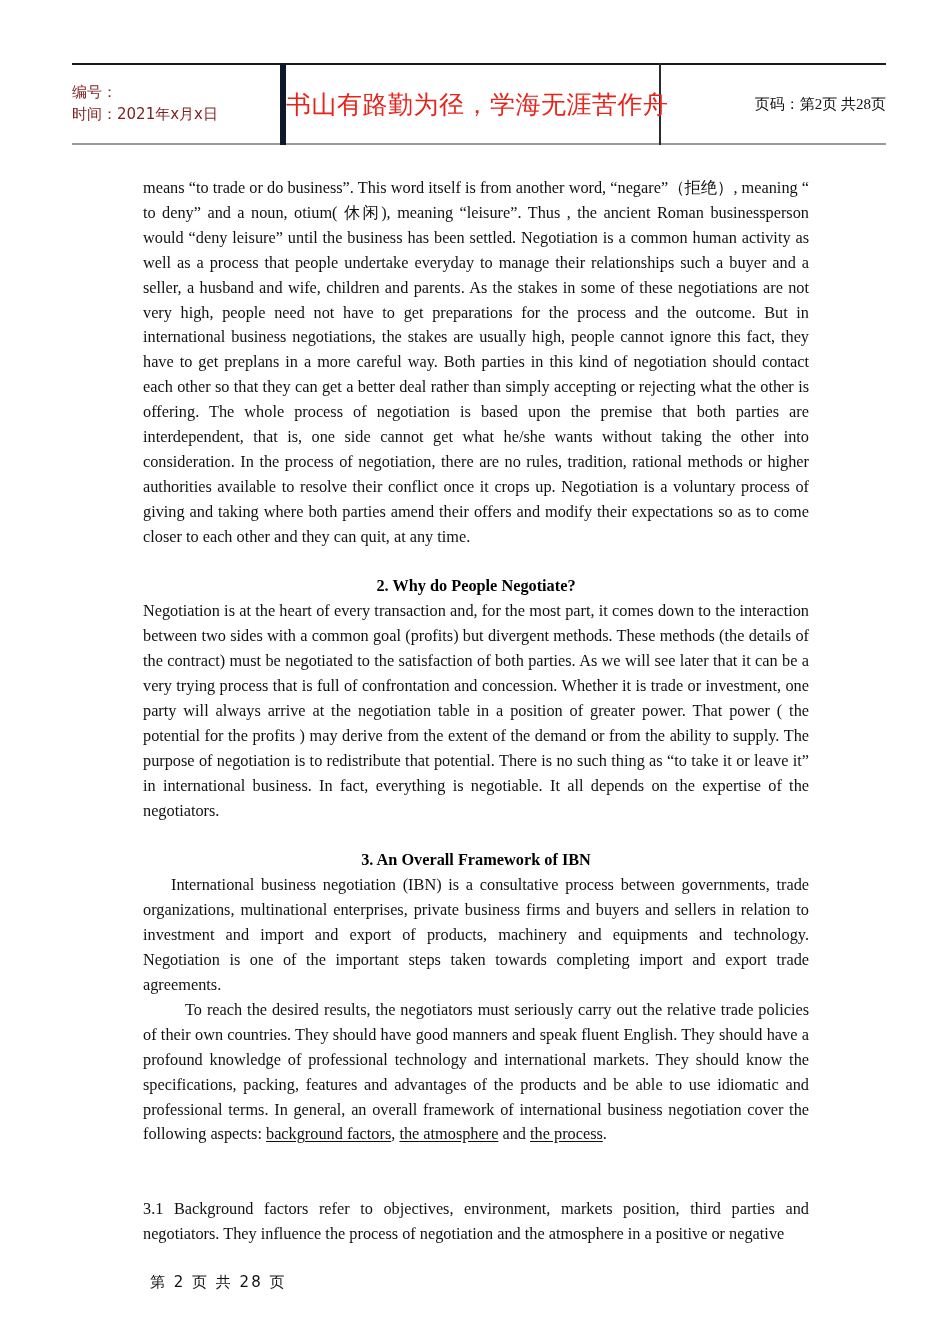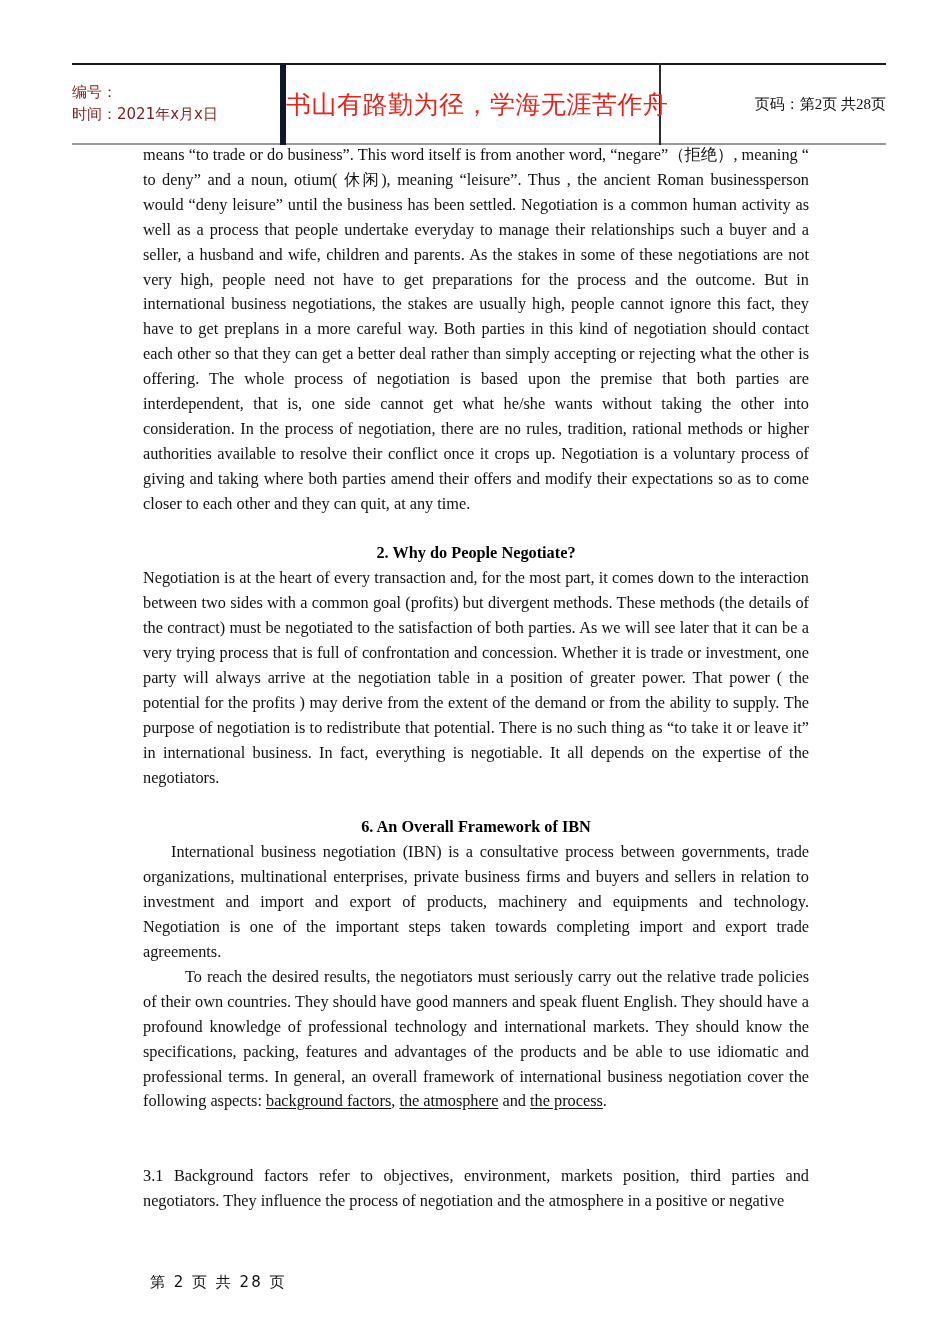--- a/index.html
+++ b/index.html
@@ -73,21 +73,21 @@
   }
   .hdr-line {
     display: block;
     white-space: nowrap;
   }
 
   
   .content {
     position: absolute;
     left: 143px;
-    top: 143px;
+    top: 176px;
     width: 666px;
   }
   .para {
     margin: 0;
     font-size: 16.3px;
     line-height: 24.9px;
     text-align: justify;
     text-justify: inter-word;
     color: #111111;
   }
@@ -144,21 +144,21 @@
     </table>
 
   <div class="content">
 
     <p class="para">means “to trade or do business”. This word itself is from another word,  “negare”（拒绝）, meaning “ to deny” and a noun, otium( 休闲), meaning “leisure”. Thus , the ancient Roman businessperson would “deny leisure” until the business has been settled. Negotiation is a common human activity as well as a process that people undertake everyday to manage their relationships such a buyer and a seller, a husband and wife, children and parents. As the stakes in some of these negotiations are not very high, people need not have to get preparations for the process and the outcome. But in international business negotiations, the stakes are usually high, people cannot ignore this fact, they have to get preplans in a more careful way. Both parties in this kind of negotiation should contact each other so that they can get a better deal rather than simply accepting or rejecting what the other is offering. The whole process of negotiation is based upon the premise that both parties are interdependent, that is, one side cannot get what he/she wants without taking the other into consideration. In the process of negotiation, there are no rules, tradition, rational methods or higher authorities available to resolve their conflict once it crops up. Negotiation is a voluntary process of giving and taking where both parties amend their offers and modify their expectations so as to come closer to each other and they can quit, at any time.</p>
 
     <p class="heading gap-para">2. Why do People Negotiate?</p>
 
     <p class="para">Negotiation is at the heart of every transaction and, for the most part, it comes down to the interaction between two sides with a common goal (profits) but divergent methods. These methods (the details of the contract) must be negotiated to the satisfaction of both parties. As we will see later that it can be a very trying process that is full of confrontation and concession. Whether it is trade or investment, one party will always arrive at the negotiation table in a position of greater power. That power ( the potential for the profits ) may derive from the extent of the demand or from the ability to supply. The purpose of negotiation is to redistribute that potential. There is no such thing as “to take it or leave it” in international business. In fact, everything is negotiable. It all depends on the expertise of the negotiators.</p>
 
-    <p class="heading gap-para">6. An Overall Framework of IBN</p>
+    <p class="heading gap-para">3. An Overall Framework of IBN</p>
 
     <p class="para indent">International business negotiation (IBN) is a consultative process between governments, trade organizations, multinational enterprises, private business firms and buyers and sellers in relation to investment and import and export of products, machinery and equipments and technology. Negotiation is one of the important steps taken towards completing import and export trade agreements.</p>
 
     <p class="para indent-lg"><span>To reach the desired results, the negotiators must seriously carry out the relative trade policies of their own countries. They should have good manners and speak fluent English. They should have a profound knowledge of professional technology and international markets. They should know the specifications, packing, features and advantages of the products and be able to use idiomatic and professional terms. In general, an overall framework of international business negotiation cover the following aspects: </span><u class="plain">background factors</u><span>, </span><u class="plain">the atmosphere</u><span> and </span><u class="plain">the process</u><span>.</span></p>
 
     <p class="para gap-big">3.1 Background factors refer to objectives, environment, markets position, third parties and negotiators. They influence the process of negotiation and the atmosphere in a positive or negative</p>
 
   </div>
 
   <div class="footer">

